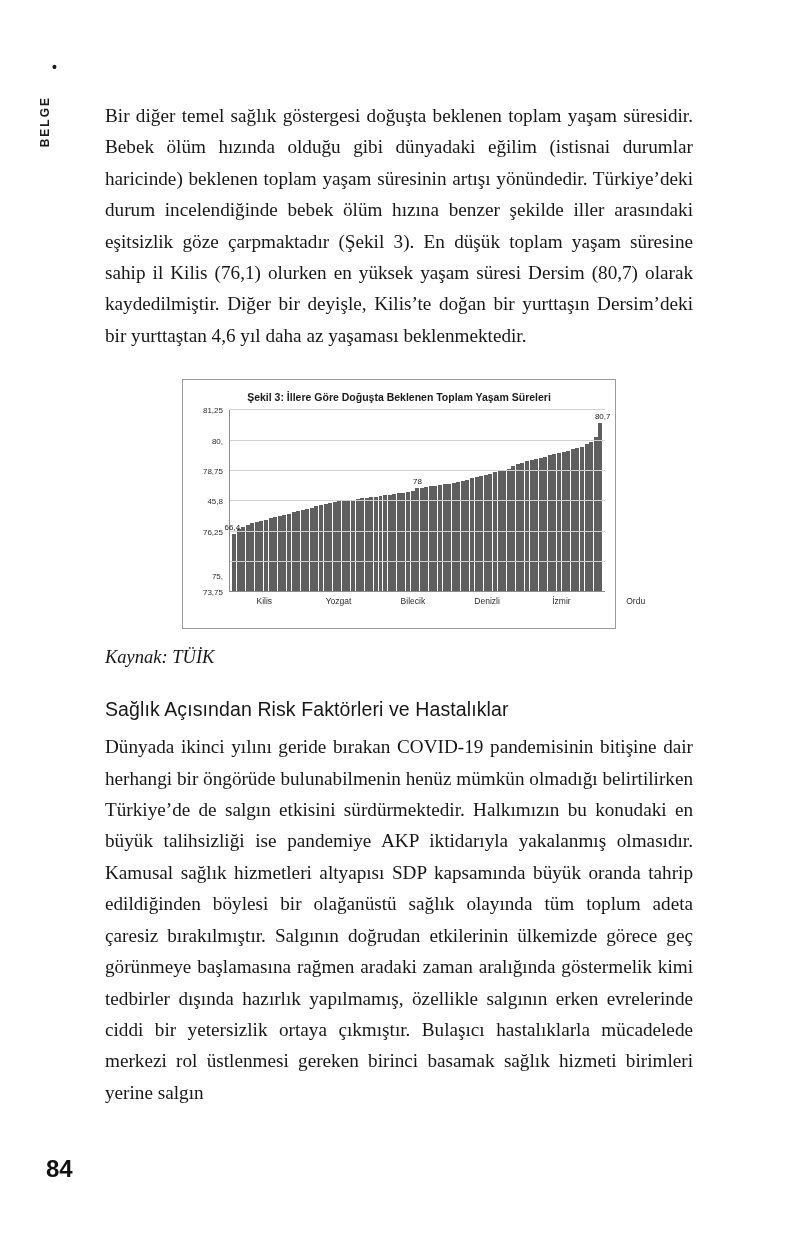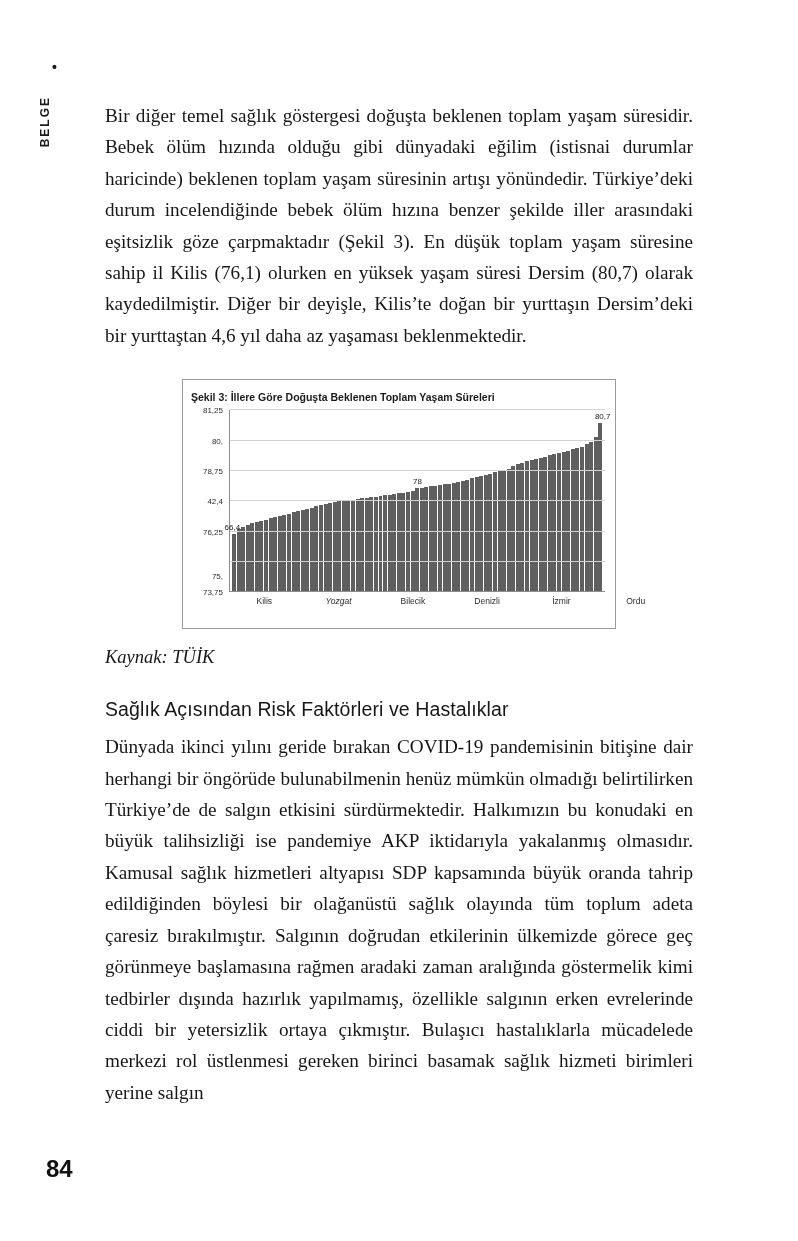--- a/index.html
+++ b/index.html
@@ -94,20 +94,21 @@
     width: 434px;
     box-sizing: border-box;
     border: 1px solid #9a9a9a;
     background: #ffffff;
     padding: 10px 8px 6px 8px;
   }
   .figure-title {
     font-family: "Liberation Sans", sans-serif;
     font-size: 10.5px;
     font-weight: 700;
+    text-align: center;
     line-height: 14px;
     color: #1a1a1a;
     margin-bottom: 6px;
   }
   .plot-wrap {
     position: relative;
     height: 212px;
     margin-left: 2px;
   }
   .y-axis {
@@ -213,21 +214,21 @@
 
     <div class="figure">
       <div class="figure-title">
         <div>Şekil 3: İllere Göre Doğuşta Beklenen Toplam Yaşam Süreleri</div>
       </div>
       <div class="plot-wrap">
         <div class="y-axis" id="y-axis">
             <div class="y-tick" style="top: 182px;">73,75</div>
             <div class="y-tick" style="top: 166px;">75,</div>
             <div class="y-tick" style="top: 121.333px;">76,25</div>
-            <div class="y-tick" style="top: 91px;">42,4</div>
+            <div class="y-tick" style="top: 91px;">45,8</div>
             <div class="y-tick" style="top: 60.6667px;">78,75</div>
             <div class="y-tick" style="top: 30.3333px;">80,</div>
             <div class="y-tick" style="top: 0px;">81,25</div>
           </div>
         <div class="plot-area" id="plot-area">
           <div class="bars" id="bars">
               <div class="bar" style="height: 57.0267px; background: rgb(95, 95, 95);"></div>
               <div class="bar" style="height: 61.88px; background: rgb(95, 95, 95);"></div>
               <div class="bar" style="height: 64.3067px; background: rgb(95, 95, 95);"></div>
               <div class="bar" style="height: 66.7333px; background: rgb(95, 95, 95);"></div>
@@ -314,21 +315,21 @@
             <div class="gridline" style="top: 90px;"></div>
             <div class="gridline" style="top: 59.6667px;"></div>
             <div class="gridline" style="top: 29.3333px;"></div>
             <div class="gridline" style="top: -1px;"></div>
             <div class="data-label" style="left: 0.617284%; top: 112.973px;">66,4</div>
             <div class="data-label" style="left: 50%; top: 66.8667px;">78</div>
             <div class="data-label" style="left: 99.3827%; top: 1.34667px;">80,7</div>
           </div>
         <div class="x-axis" id="x-axis">
             <div class="x-tick" style="left: 0.617284%;">Kilis</div>
-            <div class="x-tick" style="left: 20.3704%; font-style: italic;">Yozgat</div>
+            <div class="x-tick" style="left: 20.3704%;">Yozgat</div>
             <div class="x-tick" style="left: 40.1235%;">Bilecik</div>
             <div class="x-tick" style="left: 59.8765%;">Denizli</div>
             <div class="x-tick" style="left: 79.6296%;">İzmir</div>
             <div class="x-tick" style="left: 99.3827%;">Ordu</div>
           </div>
       </div>
     </div>
 
     <p class="caption">Kaynak: TÜİK</p>
 

